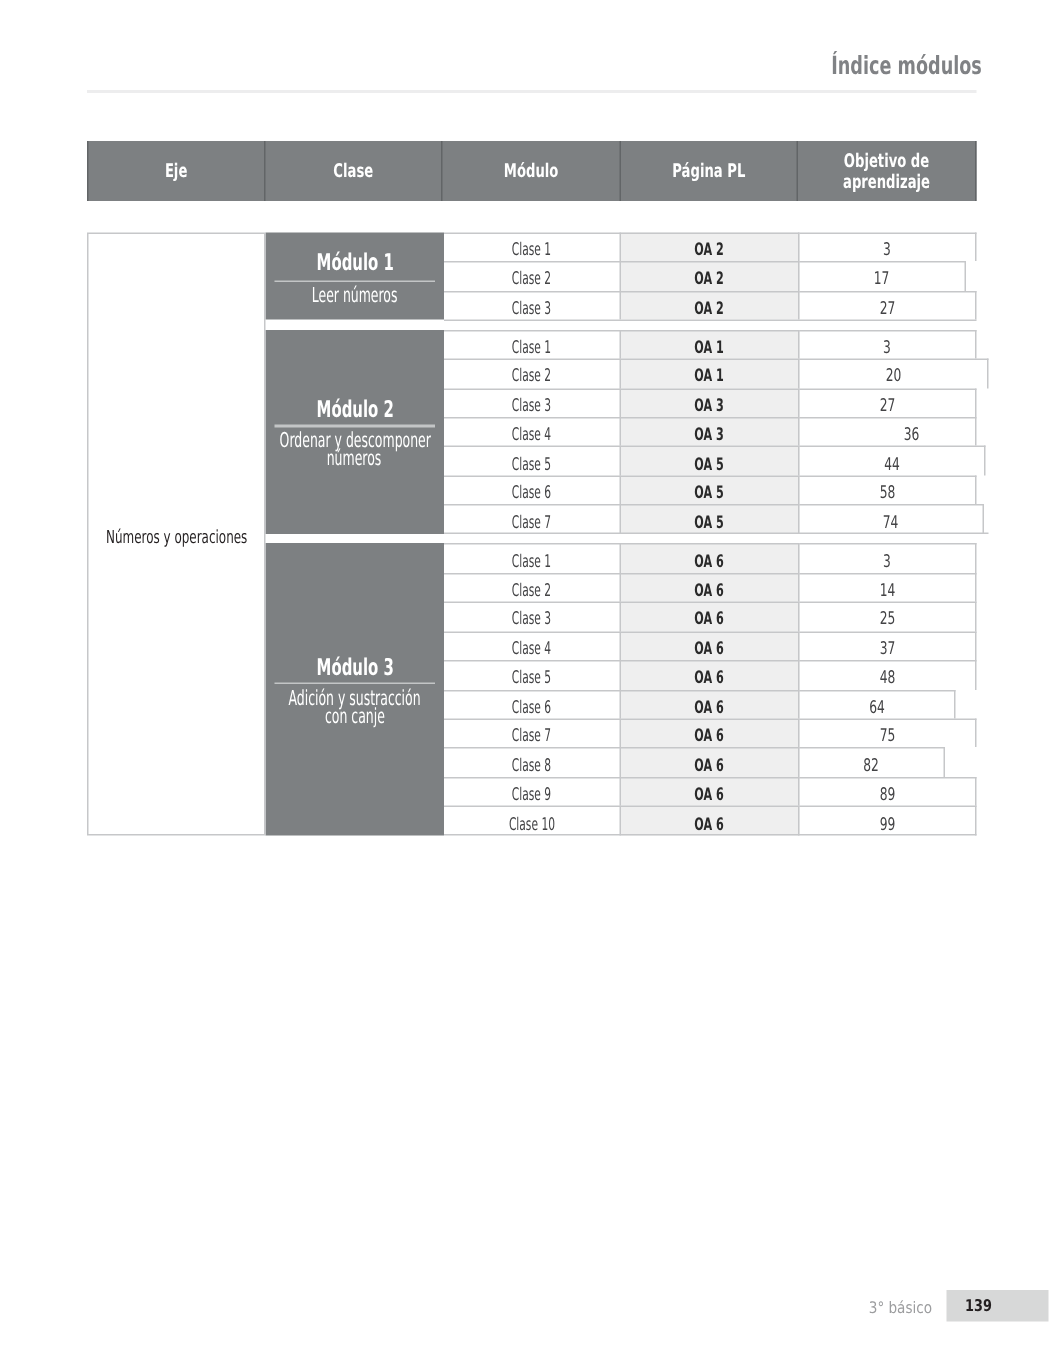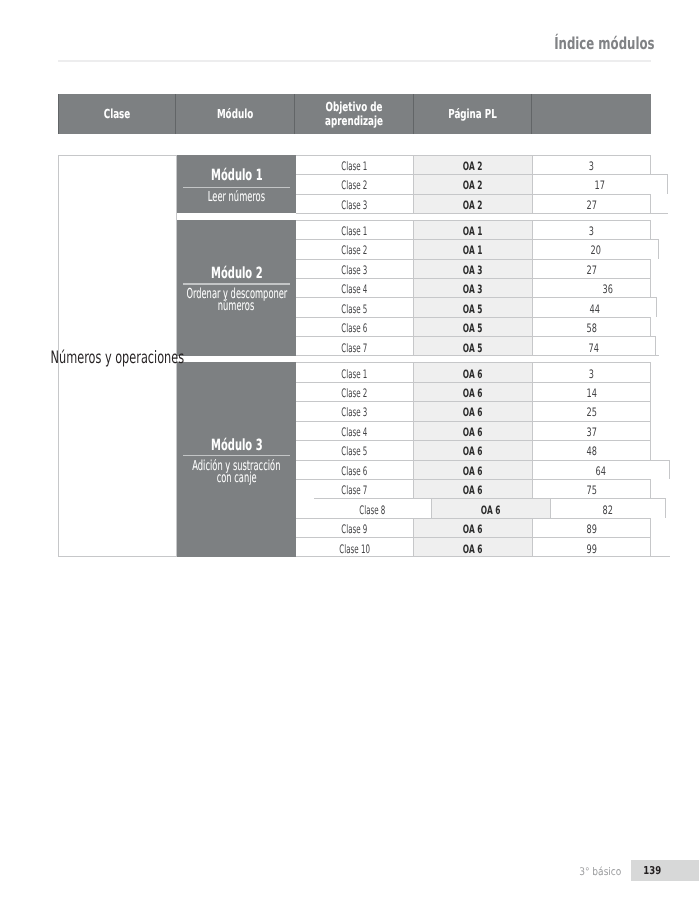--- a/index.html
+++ b/index.html
@@ -83,21 +83,21 @@
   .c-oa{ background:#efefef; font-weight:bold; color:#2a2a2a; font-size:11.5px;}
   .c-pag .nw{transform:scaleX(0.78);}
   .c-oa .nw{transform:scaleX(0.72);}
 
   
   .eje{
     position:absolute; left:0; top:0;
     box-sizing:border-box;
     border:1px solid #c6c7c9;
     display:flex; align-items:center; justify-content:center;
-    font-size:17px; color:#231f20;
+    font-size:12px; color:#231f20;
     background:transparent; white-space:nowrap;
   }
   .eje .nw{transform:scaleX(0.739);position:relative;top:2px;}
 
   
   .foot-num{
     position:absolute; left:631.2px; top:860.1px; width:70px; height:20.8px;
     background:#d7d8d8;
   }
   .foot-num span{
@@ -116,39 +116,44 @@
 </head>
 <body>
 
 <div class="page">
 
   <div class="doc-title"><span class="nw">Índice módulos</span></div>
   <div class="title-rule"></div>
 
   <div class="tbl">
     <div class="thead" id="thead">
+        <div class="th" style="width: 118.8px;">
+          <span class="lines">
+            <span class="nw">Eje</span>
+          </span>
+        </div>
         <div class="th" style="width: 118px;">
           <span class="lines">
             <span class="nw">Clase</span>
           </span>
         </div>
         <div class="th" style="width: 119.1px;">
           <span class="lines">
             <span class="nw">Módulo</span>
           </span>
         </div>
+        <div class="th" style="width: 118.1px;">
+          <span class="lines">
+            <span class="nw">Página PL</span>
+          </span>
+        </div>
         <div class="th" style="width: 119px;">
           <span class="lines">
             <span class="nw">Objetivo de</span>
             <span class="nw">aprendizaje</span>
-          </span>
-        </div>
-        <div class="th" style="width: 118.1px;">
-          <span class="lines">
-            <span class="nw">Página PL</span>
           </span>
         </div>
       </div>
     <div class="body-wrap" id="tbody">
         <div class="grp">
           <div style="flex: 0 0 auto; width: 118.8px;"></div>
           <div class="modcell one" style="width: 119.1px;">
             <div class="mod-inner">
               <div class="mod-title"><span class="nw">Módulo 1</span></div>
               <div class="mod-rule"></div>
@@ -169,21 +174,21 @@
                 <span class="nw">3</span>
               </div>
             </div>
             <div class="row" style="height: 19.455px;">
               <div class="cell c-clase" style="width: 118px;">
                 <span class="nw">Clase 2</span>
               </div>
               <div class="cell c-oa" style="width: 119px;">
                 <span class="nw">OA 2</span>
               </div>
-              <div class="cell c-pag" style="width: 135px;">
+              <div class="cell c-pag" style="width: 111px;">
                 <span class="nw">17</span>
               </div>
             </div>
             <div class="row" style="height: 19.455px;">
               <div class="cell c-clase" style="width: 118px;">
                 <span class="nw">Clase 3</span>
               </div>
               <div class="cell c-oa" style="width: 119px;">
                 <span class="nw">OA 2</span>
               </div>
@@ -353,43 +358,43 @@
                 <span class="nw">48</span>
               </div>
             </div>
             <div class="row" style="height: 19.455px;">
               <div class="cell c-clase" style="width: 118px;">
                 <span class="nw">Clase 6</span>
               </div>
               <div class="cell c-oa" style="width: 119px;">
                 <span class="nw">OA 6</span>
               </div>
-              <div class="cell c-pag" style="width: 137px;">
+              <div class="cell c-pag" style="width: 104px;">
                 <span class="nw">64</span>
               </div>
             </div>
             <div class="row" style="height: 19.455px;">
               <div class="cell c-clase" style="width: 118px;">
                 <span class="nw">Clase 7</span>
               </div>
               <div class="cell c-oa" style="width: 119px;">
                 <span class="nw">OA 6</span>
               </div>
               <div class="cell c-pag" style="width: 118.1px;">
                 <span class="nw">75</span>
               </div>
             </div>
-            <div class="row" style="height: 19.455px; padding-left: 18px;">
+            <div class="row" style="height: 19.455px;">
               <div class="cell c-clase" style="width: 118px;">
                 <span class="nw">Clase 8</span>
               </div>
               <div class="cell c-oa" style="width: 119px;">
                 <span class="nw">OA 6</span>
               </div>
-              <div class="cell c-pag" style="width: 115px;">
+              <div class="cell c-pag" style="width: 97px;">
                 <span class="nw">82</span>
               </div>
             </div>
             <div class="row" style="height: 19.455px;">
               <div class="cell c-clase" style="width: 118px;">
                 <span class="nw">Clase 9</span>
               </div>
               <div class="cell c-oa" style="width: 119px;">
                 <span class="nw">OA 6</span>
               </div>

